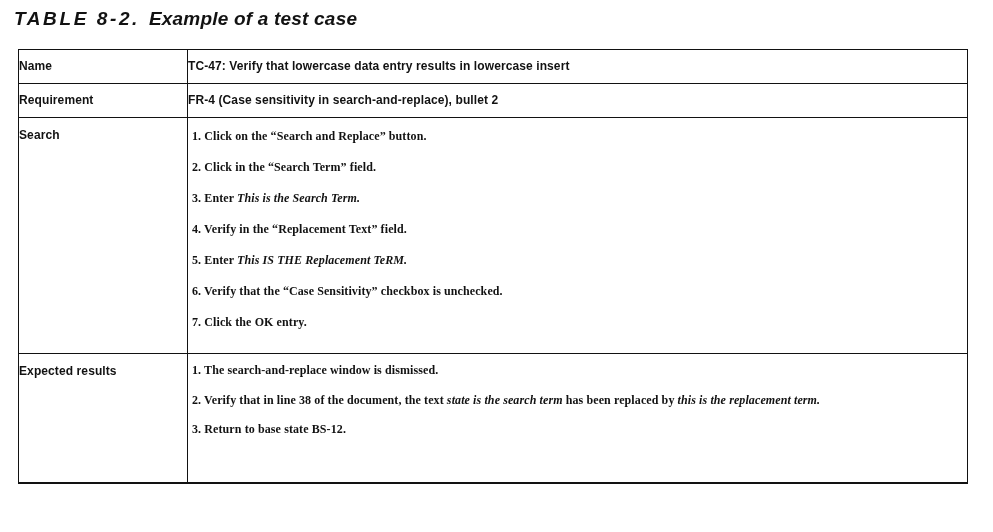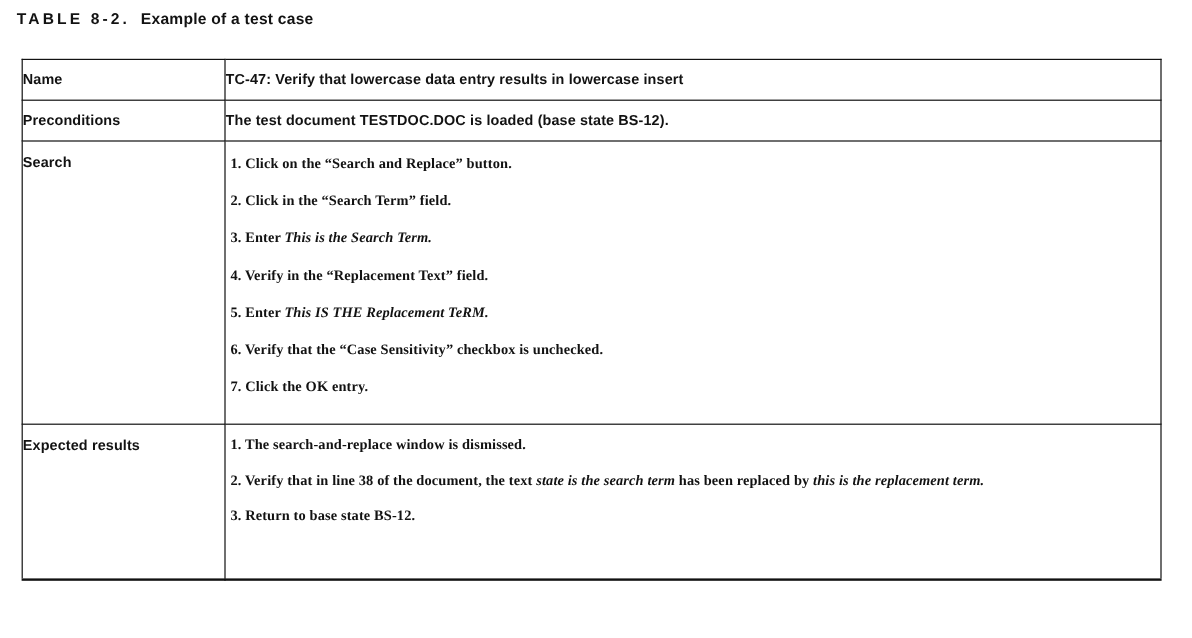--- a/index.html
+++ b/index.html
@@ -9,21 +9,21 @@
     background:#ffffff;
     font-family:"Liberation Sans",sans-serif;
     font-weight:700;
     color:#121212;
     box-sizing:border-box;
     overflow:hidden;
   }
   
   .caption{
     position:absolute;left:14px;top:8px;
-    font-size:13px;
+    font-size:19px;font-style:italic;
     white-space:nowrap;
   }
   .cap-num{letter-spacing:2.6px;margin-right:9px;}
   .cap-text{letter-spacing:0.2px;}
 
   
   table.tc{
     position:absolute;left:18px;top:49px;
     width:950px;
     border-collapse:collapse;
@@ -64,22 +64,22 @@
     <span class="cap-num">TABLE 8-2.</span><span class="cap-text">Example of a test case</span>
   </div>
 
   <table class="tc">
     <tbody>
         <tr class="small">
       <td class="lbl">Name</td>
       <td class="val">TC-47: Verify that lowercase data entry results in lowercase insert</td>
     </tr>
     <tr class="small">
-      <td class="lbl">Preconditions</td>
-      <td class="val">The test document TESTDOC.DOC is loaded (base state BS-12).</td>
+      <td class="lbl">Requirement</td>
+      <td class="val">FR-4 (Case sensitivity in search-and-replace), bullet 2</td>
     </tr>
 
     <tr class="steps tall">
       <td class="lbl">Search</td>
       <td class="val">
         <div class="list steps-list">
           <div class="item">
             <span class="num">1.</span>
             <span class="seg">Click on the “Search and Replace” button.</span>
           </div>

